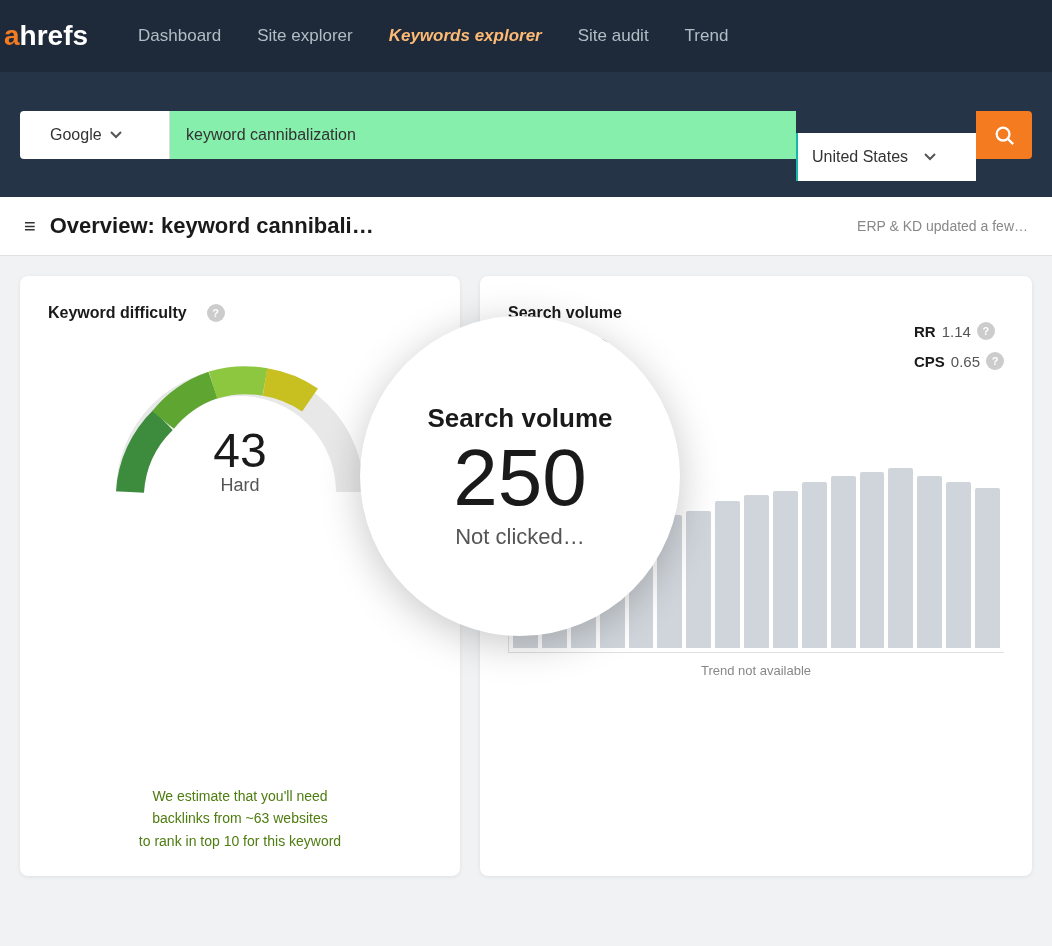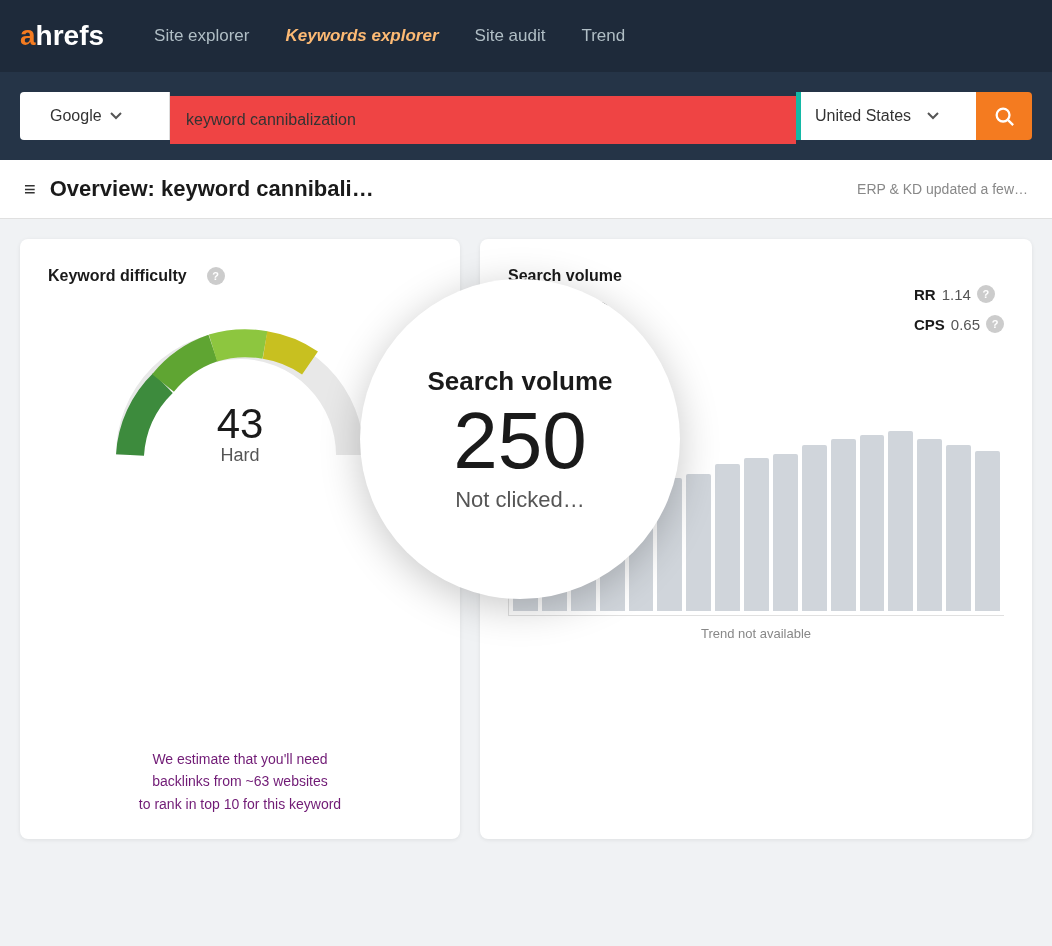--- a/index.html
+++ b/index.html
@@ -3,21 +3,21 @@
   <meta charset="utf-8">
   <style>
     * { box-sizing: border-box; margin: 0; padding: 0; }
     body { font-family: -apple-system, BlinkMacSystemFont, 'Segoe UI', sans-serif; background: #f5f5f5; width: 1052px; overflow-x: hidden; }
 
     
     .navbar {
       background: #1e2a3a;
       display: flex;
       align-items: center;
-      padding: 0 20px;
+      padding: 0 4px;
       height: 72px;
       gap: 0;
     }
     .navbar-logo {
       margin-right: 32px;
       font-size: 28px;
       font-weight: 900;
       color: white;
     }
     .navbar-logo span { color: #f47b20; }
@@ -52,47 +52,47 @@
       color: #333;
       display: flex;
       align-items: center;
       gap: 8px;
       cursor: pointer;
       min-width: 150px;
       border-right: 1px solid #ddd;
     }
     .search-input-wrap {
       flex: 1;
-      background: #ef4444;
+      background: #86efac;
       height: 48px;
       display: flex;
       align-items: center;
       padding: 0 16px;
-      margin-top: 8px;
     }
     .search-input-wrap input {
       border: none;
       outline: none;
       font-size: 16px;
       color: #333;
       width: 100%;
       background: transparent;
     }
     .country-dropdown {
       background: white;
       height: 48px;
       display: flex;
       align-items: center;
       padding: 0 14px;
       gap: 16px;
       cursor: pointer;
       min-width: 180px;
-      border-left: 5px solid #14b8a6;
+      border-left: 2px solid #14b8a6;
       font-size: 16px;
       color: #333;
+      margin-top: 45px;
     }
     .search-btn {
       background: #f47b20;
       border: none;
       height: 48px;
       width: 56px;
       border-radius: 0 4px 4px 0;
       cursor: pointer;
       display: flex;
       align-items: center;
@@ -186,33 +186,32 @@
       height: 160px;
     }
     .gauge-center {
       position: absolute;
       top: 75px;
       left: 50%;
       transform: translateX(-50%);
       text-align: center;
     }
     .gauge-value {
-      font-size: 42px;
+      font-size: 48px;
       font-weight: 300;
       color: #1a1a1a;
       line-height: 1;
-      margin-top: 13px;
     }
     .gauge-label {
       font-size: 18px;
       color: #555;
     }
     .kd-description {
       font-size: 14px;
-      color: #701a75;
+      color: #4d7c0f;
       text-align: center;
       margin-top: auto;
       line-height: 1.6;
     }
 
     
     .sv-card {
       background: white;
       border-radius: 8px;
       padding: 28px 28px 24px;
@@ -318,20 +317,21 @@
       margin-top: 6px;
     }
   </style>
 </head>
 <body>
 
 <nav class="navbar">
   <div class="navbar-logo">
     <span>a</span><span style="color:white">hrefs</span>
   </div>
+  <a class="nav-link">Dashboard</a>
   <a class="nav-link">Site explorer</a>
   <a class="nav-link active">Keywords explorer</a>
   <a class="nav-link">Site audit</a>
   <a class="nav-link">Trend</a>
 </nav>
 
 <div class="search-bar">
   <div class="search-dropdown">
     <span>Google</span>
     <svg width="12" height="8" viewBox="0 0 12 8">

